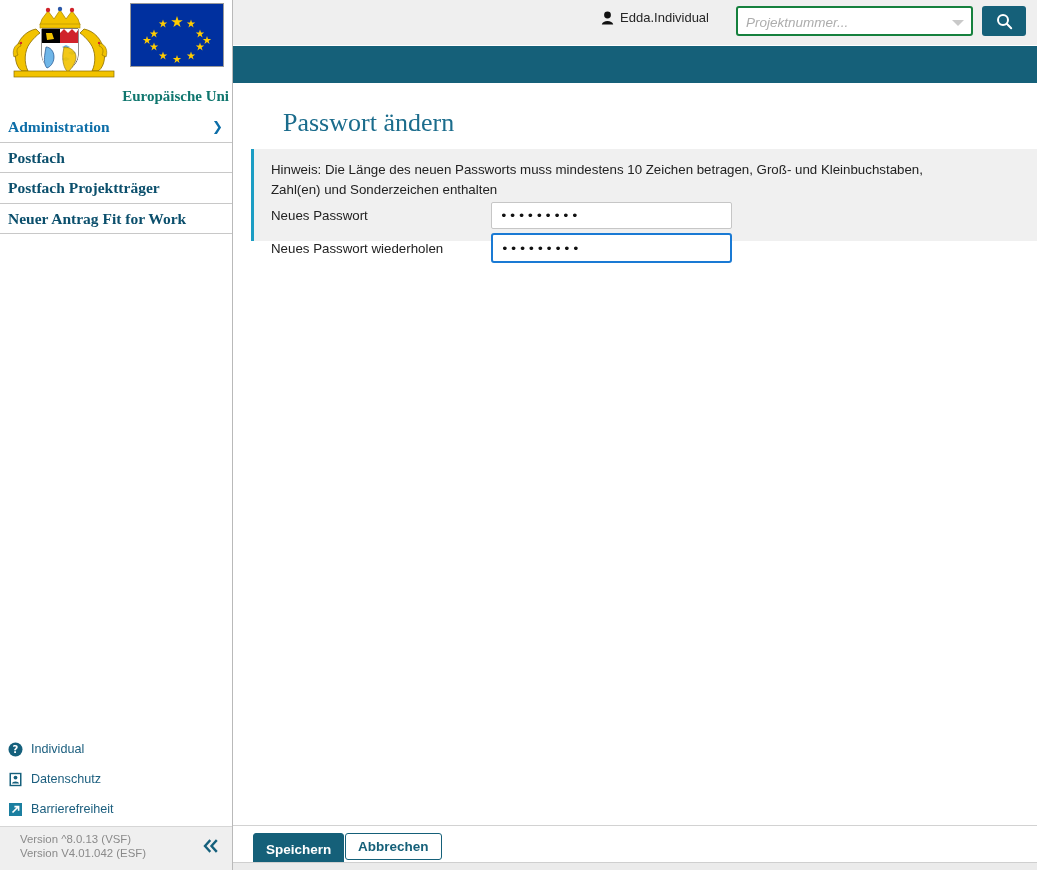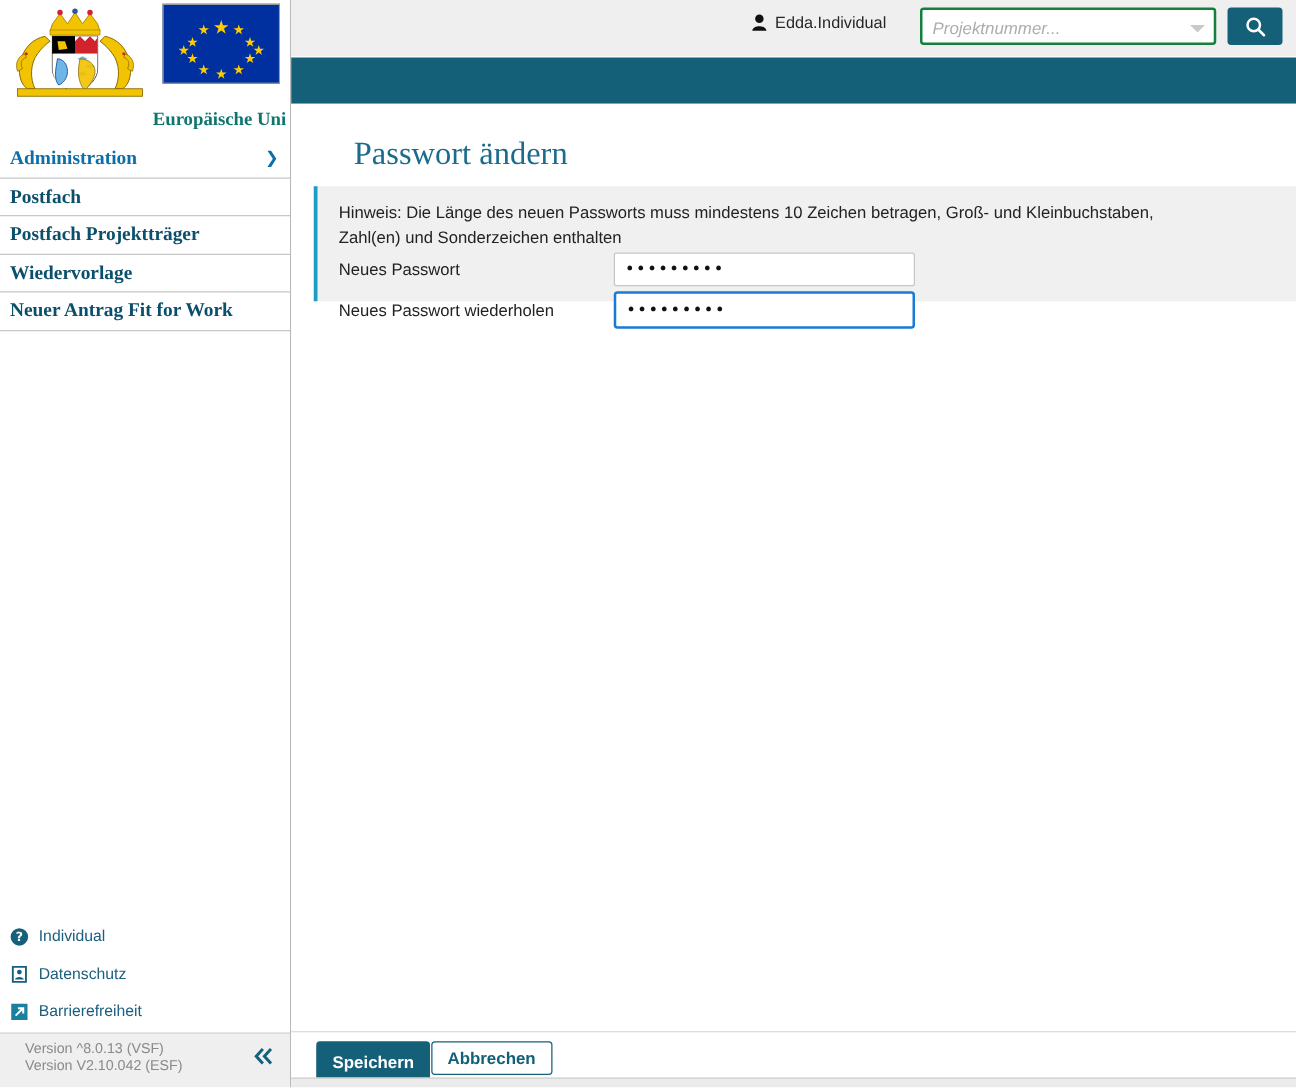--- a/index.html
+++ b/index.html
@@ -348,23 +348,20 @@
         <span>Administration</span>
         <span class="nav-chevron">❯</span>
       </div>
       <div class="nav-item">
         <span>Postfach</span>
       </div>
       <div class="nav-item">
         <span>Postfach Projektträger</span>
       </div>
       <div class="nav-item">
-        <span>Wiedervorlage</span>
-      </div>
-      <div class="nav-item">
         <span>Neuer Antrag Fit for Work</span>
       </div>
     </div>
 
     <div class="foot-links">
       <div class="foot-link">
         <span class="foot-ico">
           <svg width="15" height="15" viewBox="0 0 15 15">
             <circle cx="7.5" cy="7.5" r="7" fill="#15607c"></circle>
             <text x="7.5" y="11.2" font-size="10" font-family="DejaVu Sans, sans-serif" fill="#ffffff" text-anchor="middle" font-weight="bold">?</text>
@@ -390,21 +387,21 @@
             <path d="M4.5 10.5 L10 5 M6.4 4.6 L10.6 4.6 L10.6 8.8" stroke="#ffffff" stroke-width="1.6" fill="none"></path>
           </svg>
         </span>
         <span>Barrierefreiheit</span>
       </div>
     </div>
 
     <div class="version-bar">
       <div class="version-txt">
         <div>Version ^8.0.13 (VSF)</div>
-        <div>Version V2.10.042 (ESF)</div>
+        <div>Version V4.01.042 (ESF)</div>
       </div>
       <div class="collapse-btn">
         <svg width="18" height="14" viewBox="0 0 18 14">
           <path d="M7.5 2 L3 7 L7.5 12 M14 2 L9.5 7 L14 12" stroke="#15607c" stroke-width="2.4" fill="none" stroke-linecap="square"></path>
         </svg>
       </div>
     </div>
   </div>
 
   <div id="topbar">

